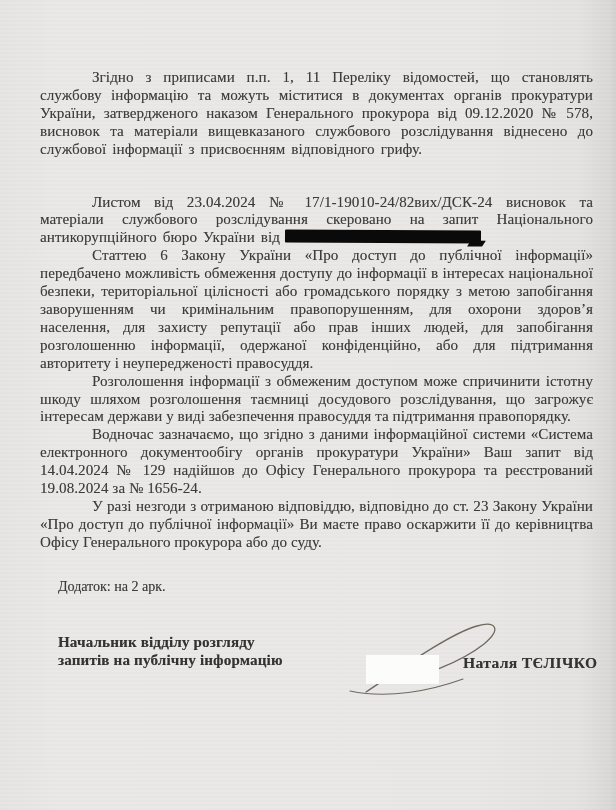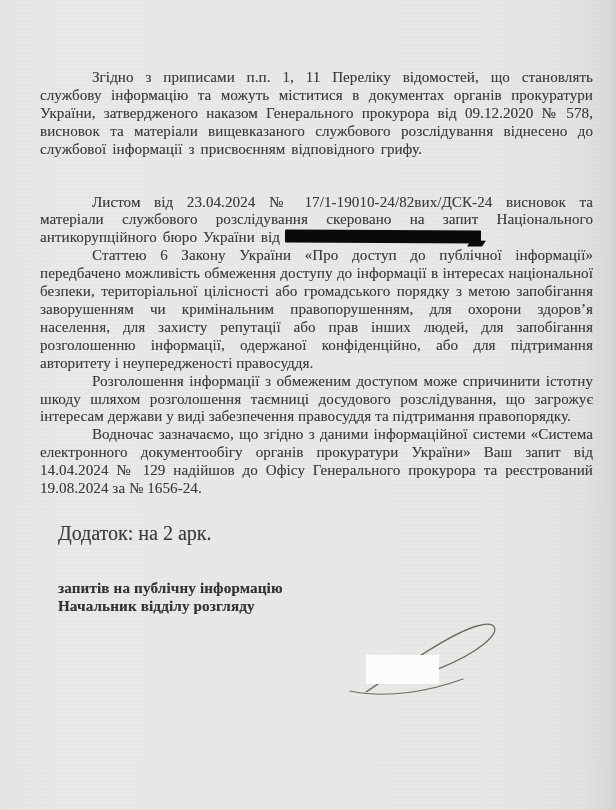--- a/index.html
+++ b/index.html
@@ -59,21 +59,21 @@
     position: absolute;
     right: -3px;
     bottom: -3px;
     width: 15px;
     height: 6px;
     background: #0a0a0a;
     transform: skewX(-32deg);
   }
   .attachment-line {
     margin: 26px 0 0 18px;
-    font-size: 20px;
+    font-size: 14px;
     line-height: 18px;
     color: #3c3c3c;
     text-shadow: 0.2px 0.2px 0.4px rgba(70,70,70,0.45);
   }
   .sig-area {
     position: relative;
     margin-top: 37px;
     height: 100px;
   }
   .sig-title {
@@ -127,28 +127,32 @@
     <p class="para">
       <span>Розголошення інформації з обмеженим доступом може спричинити істотну шкоду шляхом розголошення таємниці досудового розслідування, що загрожує інтересам держави у виді забезпечення правосуддя та підтримання правопорядку.</span>
     </p>
 
 
     <p class="para">
       <span>Водночас зазначаємо, що згідно з даними інформаційної системи «Система електронного документообігу органів прокуратури України» Ваш запит від 14.04.2024 № 129 надійшов до Офісу Генерального прокурора та реєстрований 19.08.2024 за № 1656-24.</span>
     </p>
 
 
+    <p class="para">
+      <span>У разі незгоди з отриманою відповіддю, відповідно до ст. 23 Закону України «Про доступ до публічної інформації» Ви маєте право оскаржити її до керівництва Офісу Генерального прокурора або до суду.</span>
+    </p>
 
     <div class="attachment-line">Додаток: на 2 арк.</div>
 
     <div class="sig-area">
       <div class="sig-title">
+        <div>Начальник відділу розгляду</div>
         <div>запитів на публічну інформацію</div>
-        <div>Начальник відділу розгляду</div>
       </div>
+      <span class="sig-name">Наталя ТЄЛІЧКО</span>
     </div>
 
   </div>
 
   <svg class="sig-svg" viewBox="0 0 286 112" xmlns="http://www.w3.org/2000/svg">
 
     <path d="M 36 79 C 62 62, 118 21, 147 13 C 166 7.5, 172 16, 154 31 C 130 50, 92 63, 66 69" fill="none" stroke="#6e6a60" stroke-width="1.3" stroke-linecap="round"></path>
 
     <rect x="36" y="42" width="73" height="29" fill="#fcfcfb"></rect>
 

